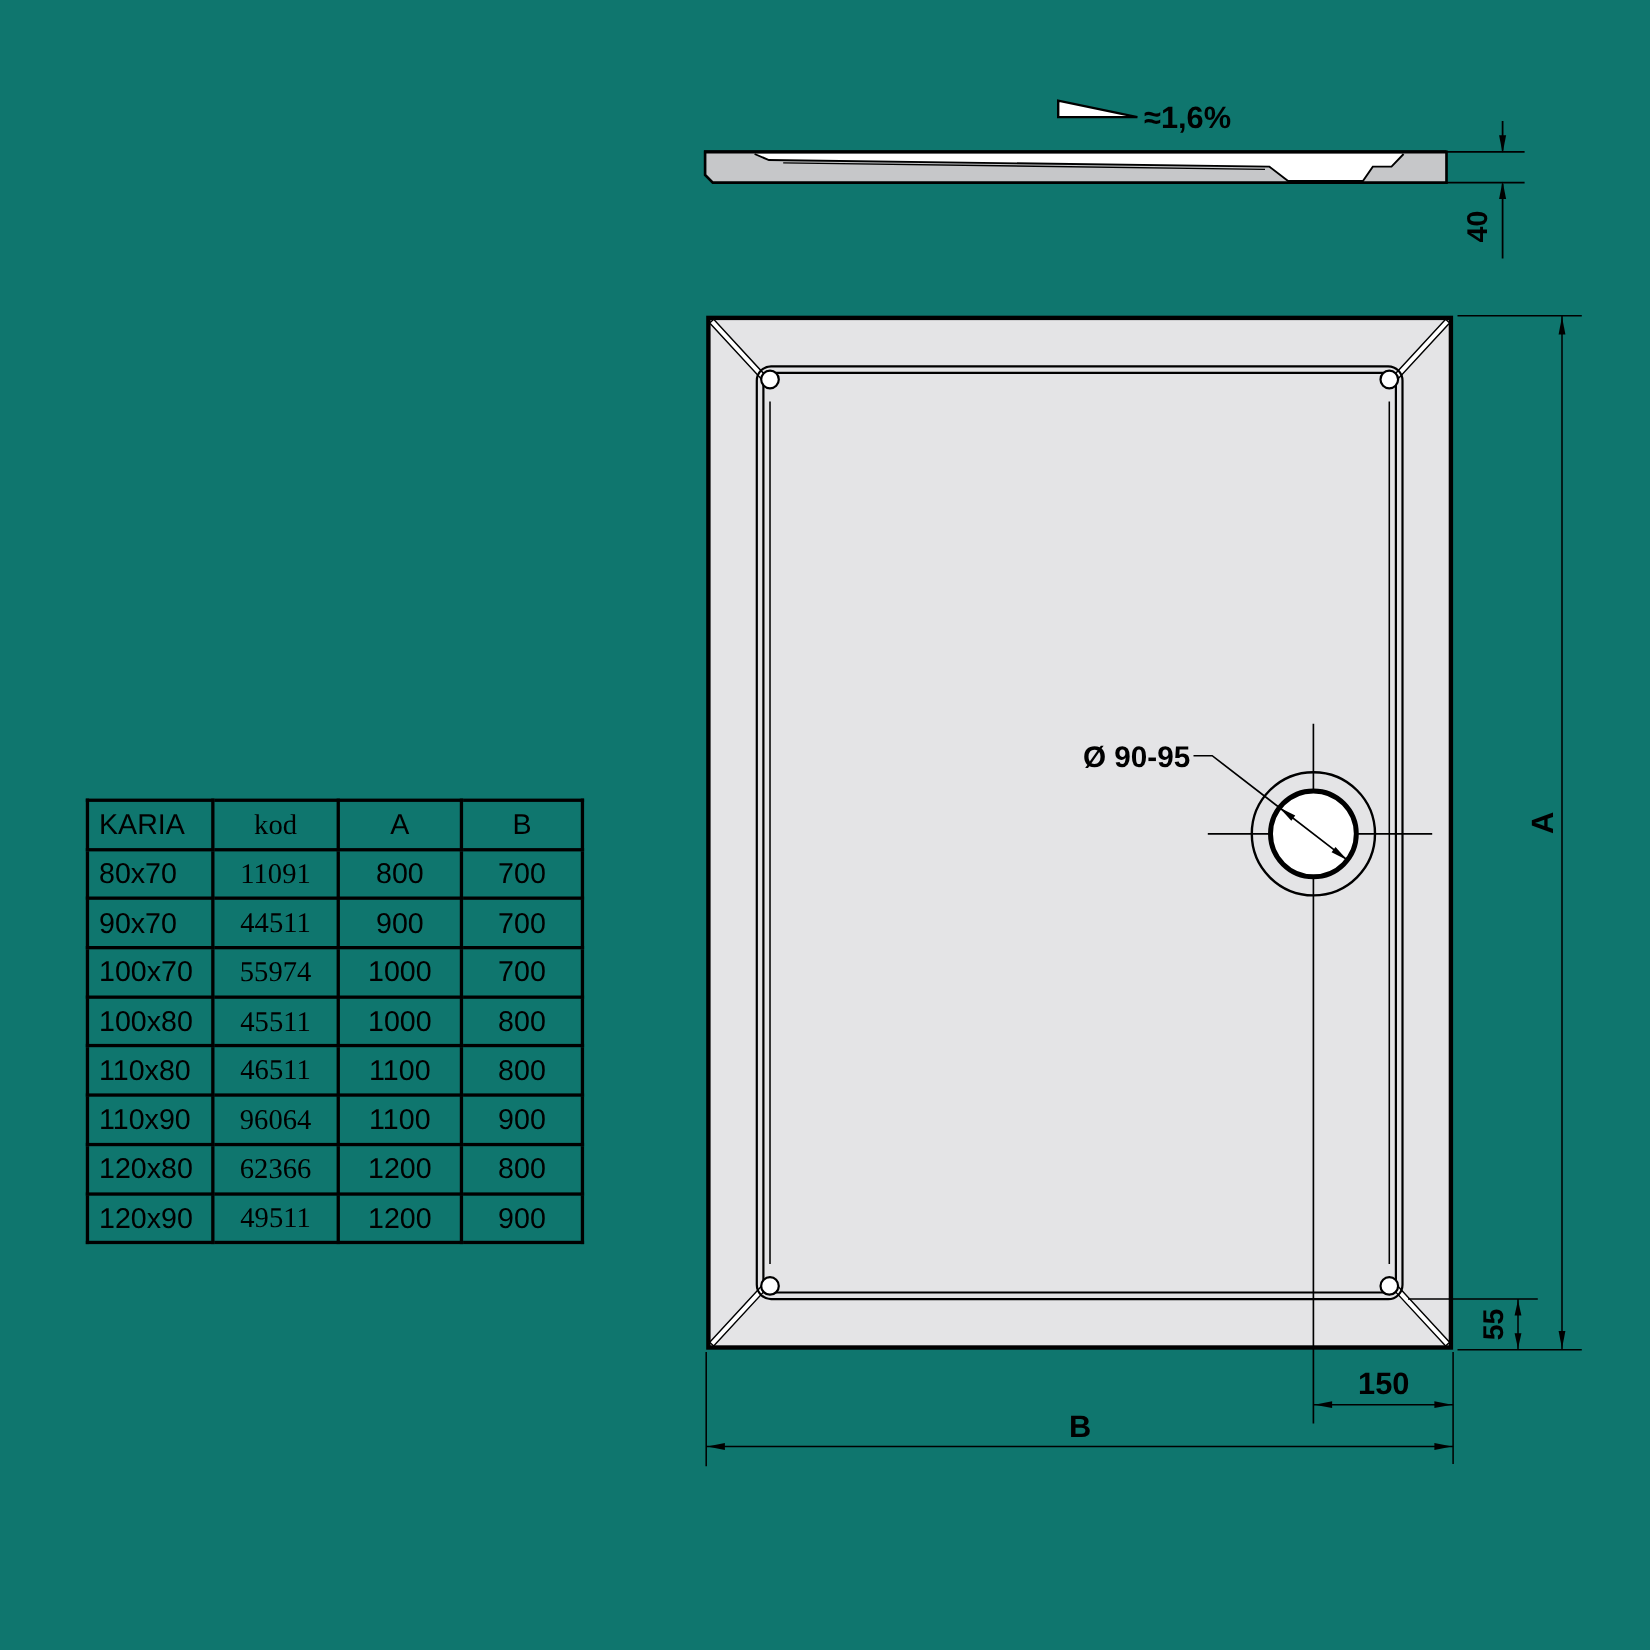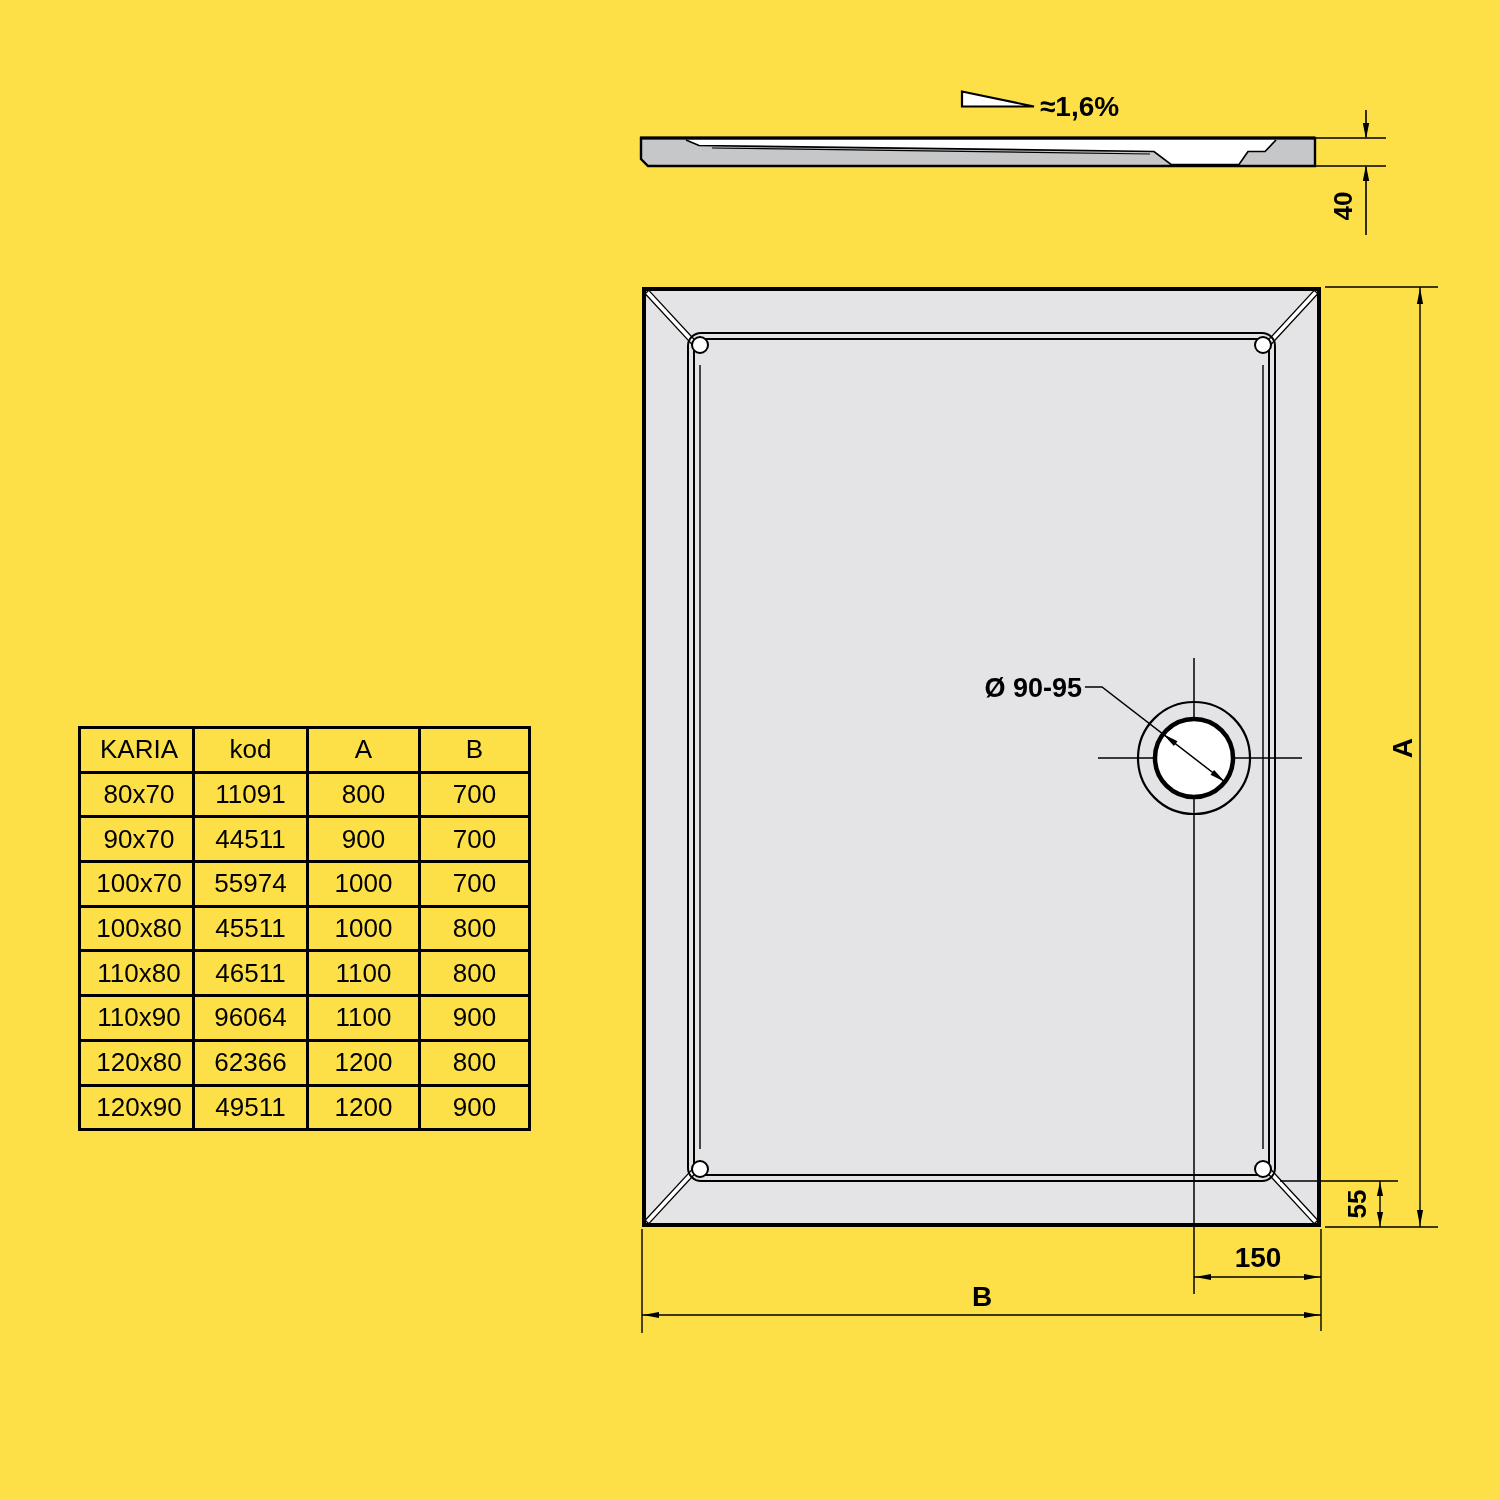--- a/index.html
+++ b/index.html
@@ -1,37 +1,37 @@
 <!DOCTYPE html>
 <html><head>
 <meta charset="utf-8">
 <style>
   html,body{margin:0;padding:0;background:#fff;}
   .canvas{
-    position:relative;width:1500px;height:1500px;background:#fde047;
+    position:relative;width:1500px;height:1500px;background:#0f766e;
     font-family:"Liberation Sans",sans-serif;overflow:hidden;
   }
   svg text{fill:#000;}
   .dim-label{font-size:28px;font-weight:600;}
   .dim-label-sm{font-size:26px;font-weight:600;}
   .slope-label{font-size:28px;font-weight:700;}
   .drain-label{font-size:27px;font-weight:600;}
 
   table.size-table{
     position:absolute;left:78px;top:726px;width:450px;
     border-collapse:collapse;table-layout:fixed;
     font-family:"Liberation Sans",sans-serif;
   }
   table.size-table td{
     border:3px solid #000;height:44.7px;box-sizing:border-box;
     font-size:26px;color:#000;text-align:center;padding:0 4px;
     white-space:nowrap;overflow:hidden;
   }
-  table.size-table td.c0{text-align:center;padding-left:9px;width:114px;}
-  table.size-table td.c1{width:114px;}
+  table.size-table td.c0{text-align:left;padding-left:9px;width:114px;}
+  table.size-table td.c1{width:114px;font-family:Liberation Serif, serif;}
   table.size-table td.c2{width:112px;}
   table.size-table td.c3{width:110px;}
 </style>
 </head>
 <body>
 
 <div class="canvas">
 
   <svg width="1500" height="1500" viewBox="0 0 1500 1500" style="position:absolute;left:0;top:0;">
 

